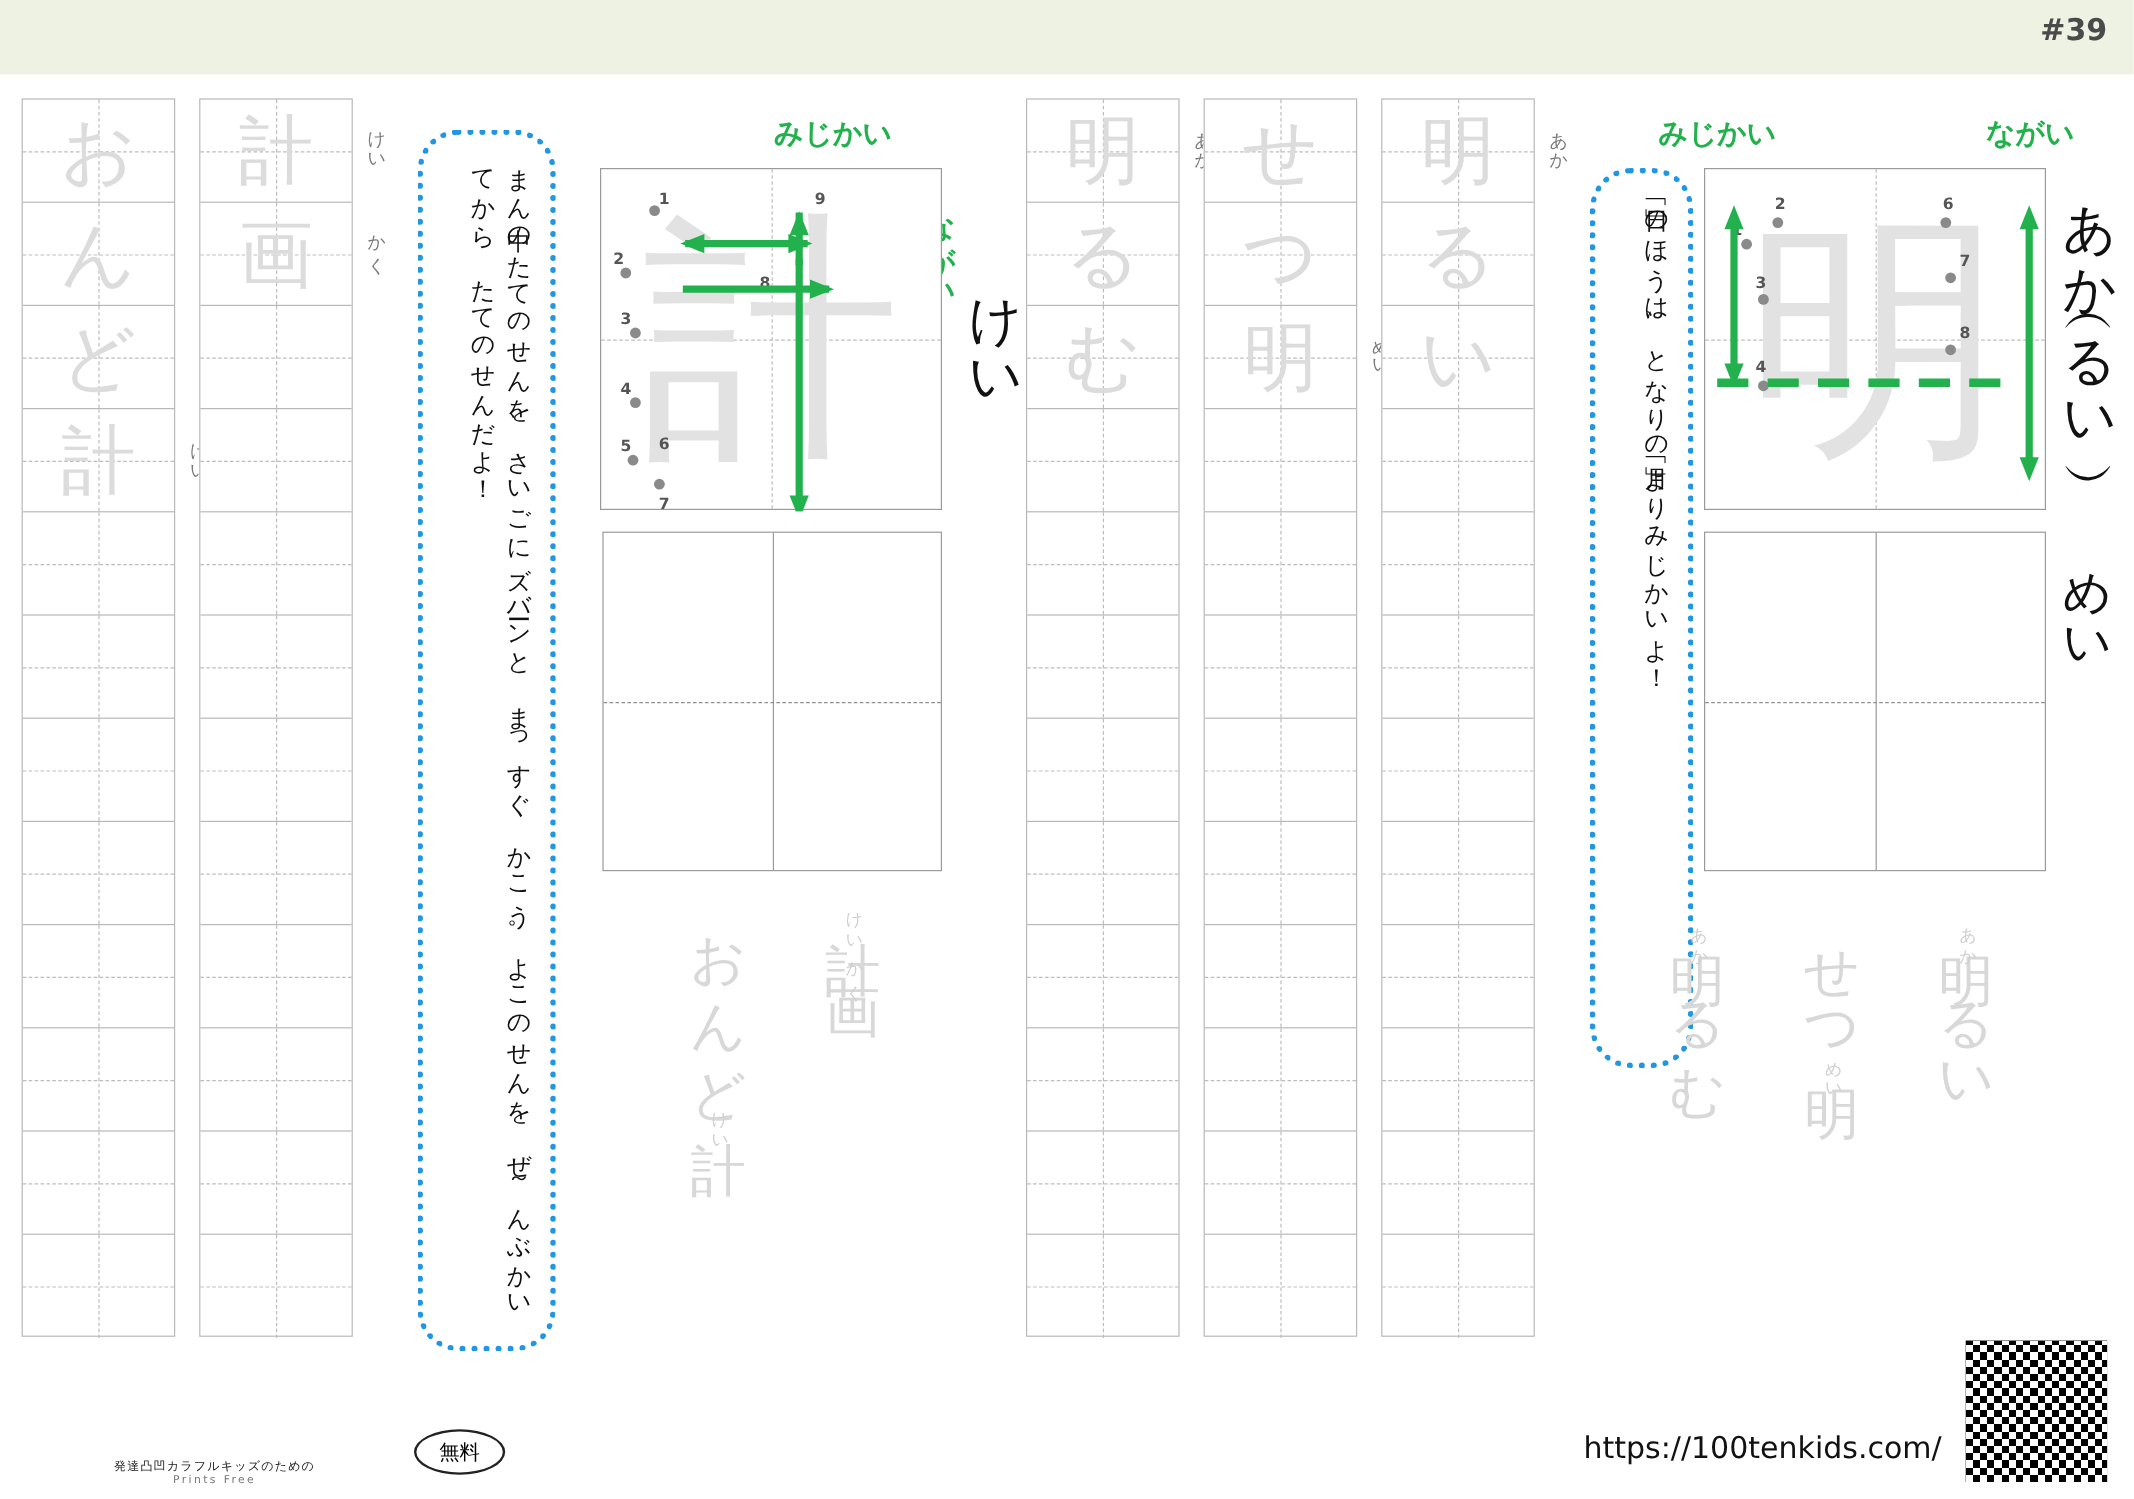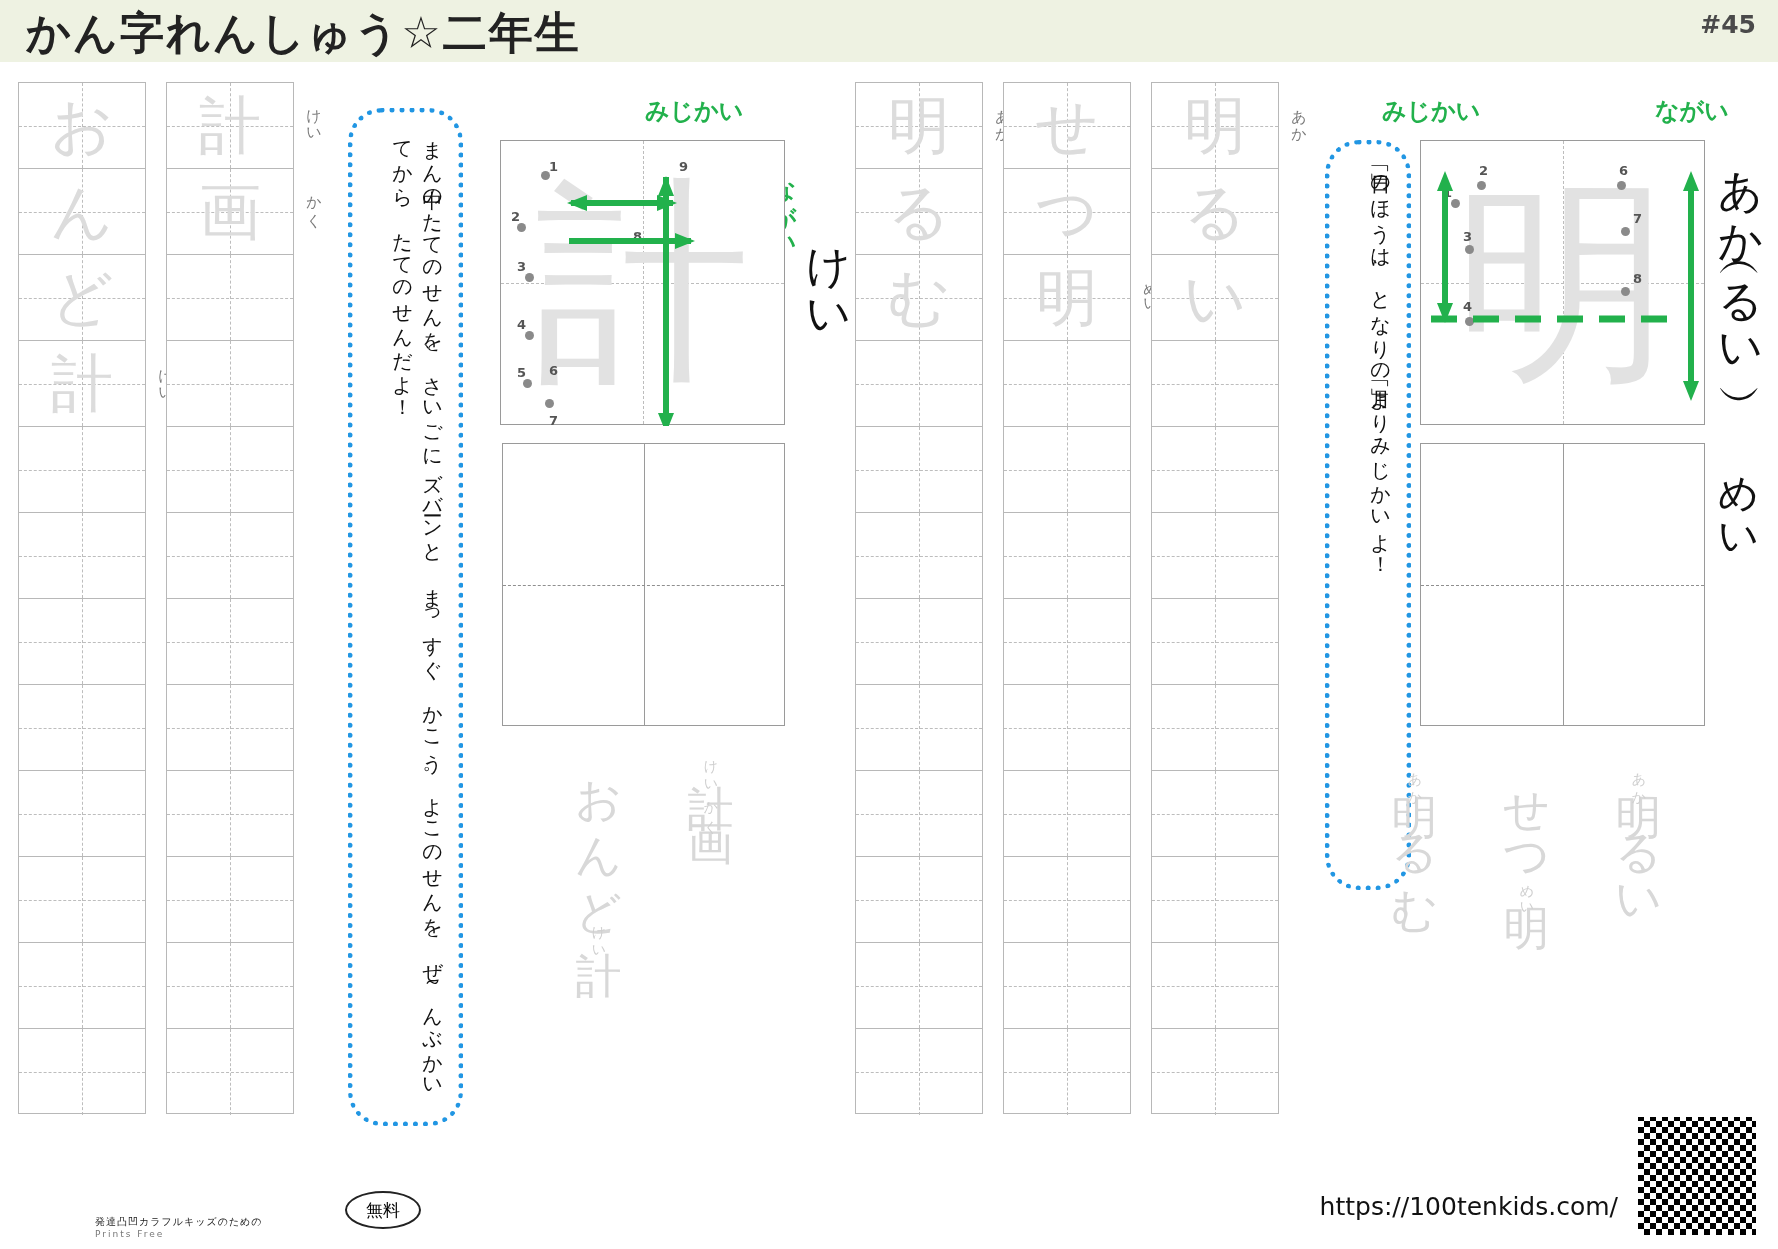--- a/index.html
+++ b/index.html
@@ -145,21 +145,21 @@
   .wordcol .rb{
     font-size:14px;color:#cfcfcf;
   }
 
   
   .brand{
     position:absolute;left:95px;bottom:10px;color:#1b1b1b;
   }
   .brand .sup{font-size:10px;letter-spacing:1px;}
   .brand .main{font-size:32px;font-weight:700;letter-spacing:1px;}
-  .brand .sub{font-size:9px;color:#777;letter-spacing:2px;}
+  .brand .sub{font-size:9px;color:#777;letter-spacing:2px;text-align:center;}
   .freebadge{
     position:absolute;left:345px;bottom:20px;
     width:72px;height:34px;border:2px solid #222;border-radius:50%;
     font-size:17px;display:flex;align-items:center;justify-content:center;
   }
   .url{
     position:absolute;right:160px;bottom:28px;font-size:25px;color:#111;
   }
   .qr{
     position:absolute;right:22px;bottom:14px;width:118px;height:118px;
@@ -169,22 +169,21 @@
     background-blend-mode:difference;
     background-color:#fff;
   }
 </style>
 </head>
 <body>
 
 <div class="sheet">
 
   <div class="header">
-    <div class="title">かん字れんしゅう☆二年生</div>
-    <div class="page-no">#45</div>
+    <div class="page-no">#39</div>
   </div>
 
   <div class="col" style="left:18px;top:82px;width:128px;height:1032px;">
     <div class="cell" style="height:86px;">
       <div class="vmid"></div>
       <div class="hmid"></div>
       <div class="ghost">お</div>
     </div>
     <div class="cell" style="height:86px;">
       <div class="vmid"></div>

